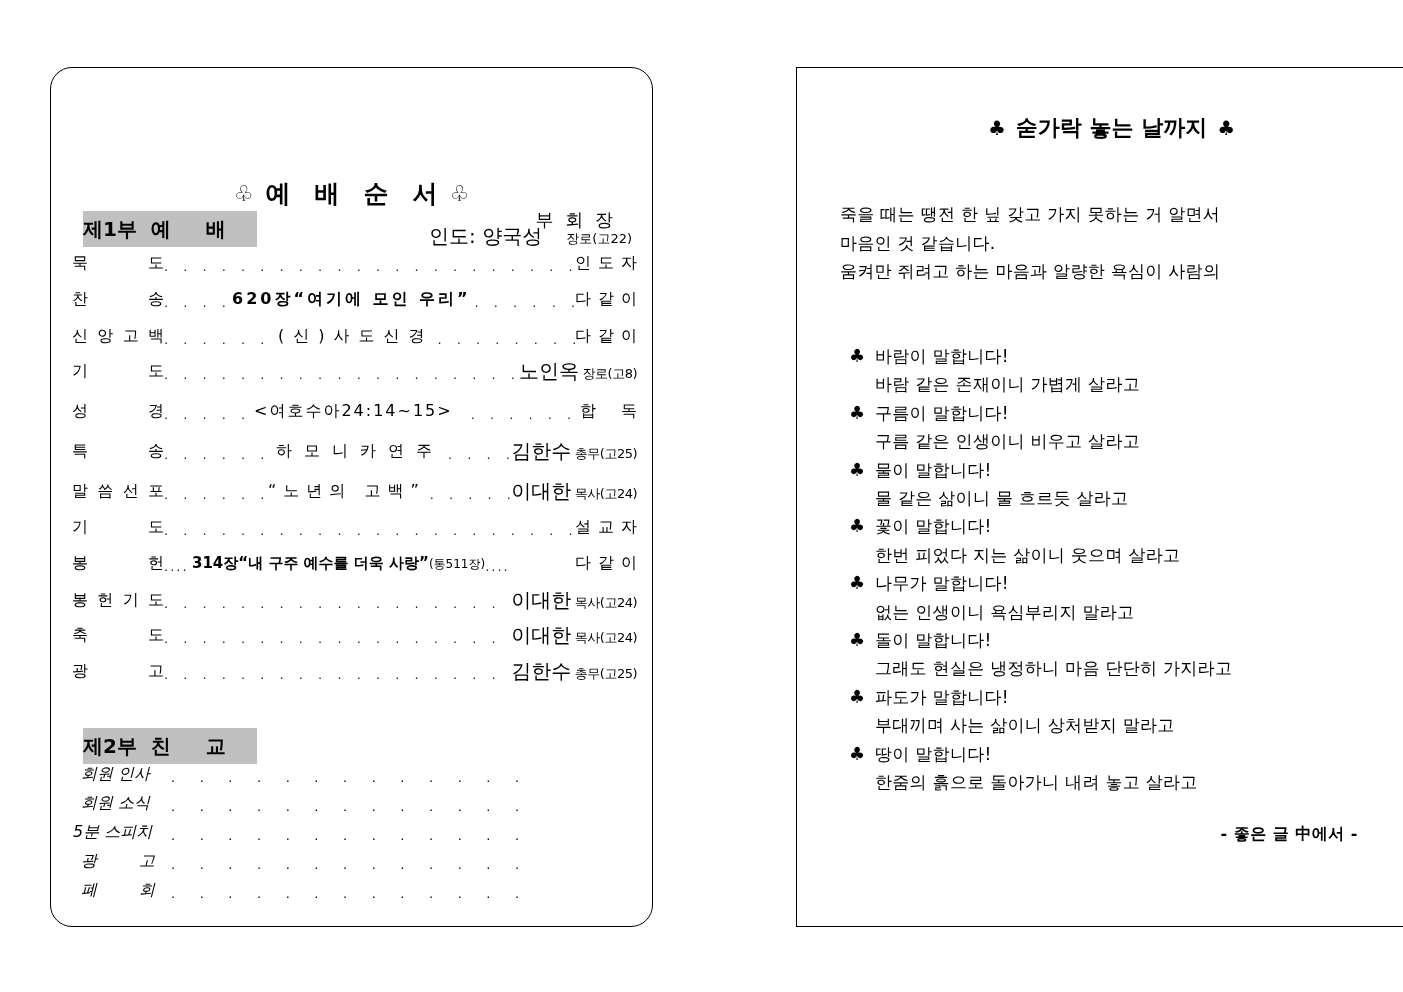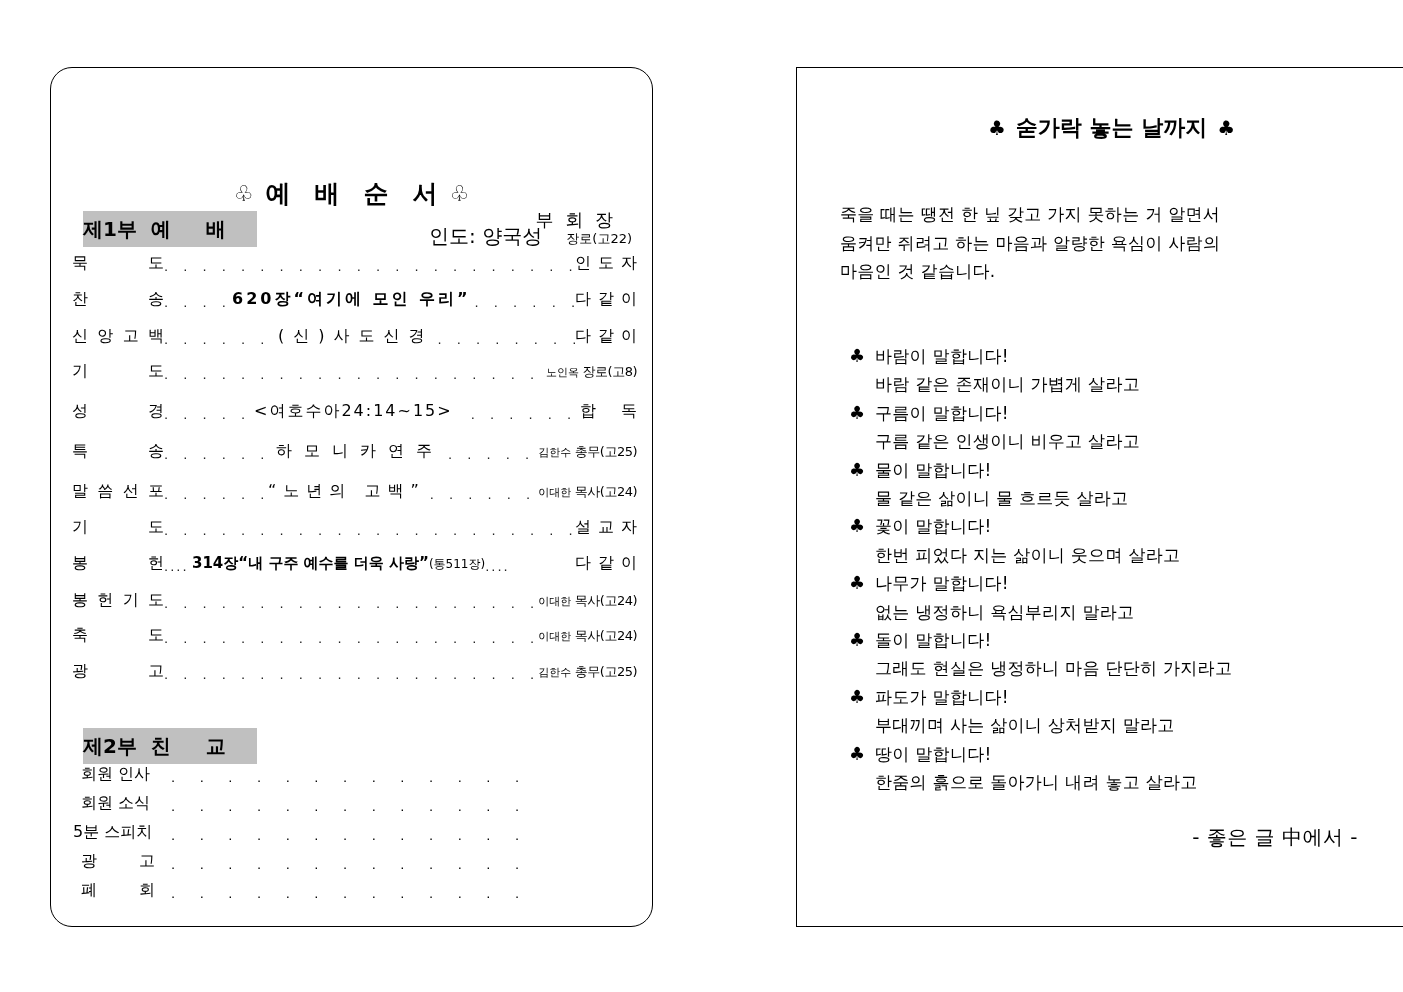--- a/index.html
+++ b/index.html
@@ -55,28 +55,28 @@
     font-size: 13px; margin-top: 6px; padding-left: 0px;
   }
   .row .mid {
     flex: none; font-weight: bold; letter-spacing: 6px; padding: 0 4px;
   }
   .row .mid.normal { font-weight: normal; }
   .row .right {
     flex: none; text-align: right; min-width: 64px; letter-spacing: 7px; margin-right: -7px;
   }
   .row .person { flex: none; text-align: right; }
-  .row .person .n { font-size: 11px; }
+  .row .person .n { font-size: 20px; }
   .row .person .s { font-size: 13px; letter-spacing: -0.5px; margin-top: 8px; }
 
   .row2 {
     position: absolute; left: 22px; width: 470px; height: 26px;
     display: flex; align-items: center; font-size: 16px; white-space: nowrap;
   }
-  .row2 .lbl { width: 82px; flex: none; display: flex; justify-content: space-between; padding-left: 8px; box-sizing: border-box; }
+  .row2 .lbl { width: 82px; flex: none; display: flex; justify-content: space-between; padding-left: 8px; box-sizing: border-box; font-style: italic; }
   .row2 .lbl.full { padding-left: 0; justify-content: flex-start; }
   .row2 .dots { flex: 1 1 auto; overflow: hidden; letter-spacing: 10.2px; font-size: 13px; margin-left: 16px; margin-top: 6px; }
 
   
   .r-title {
     position: absolute; top: 44px; left: 0; width: 100%; text-align: center;
     font-size: 22px; font-weight: bold; line-height: 32px;
   }
   .r-title .club { font-size: 20px; margin: 0 10px; }
   .intro {
@@ -85,21 +85,21 @@
   }
   .intro div { white-space: pre; }
   .verses {
     position: absolute; top: 274px; left: 52px; font-size: 17px;
     line-height: 28.4px; letter-spacing: 0.3px;
   }
   .verse-head { display: flex; align-items: center; white-space: pre; }
   .verse-head .club { width: 26px; font-size: 18px; flex: none; }
   .verse-body { padding-left: 26px; white-space: pre; }
   .source {
-    position: absolute; top: 756px; right: 68px; font-size: 20px; letter-spacing: 0.5px; white-space: pre;
+    position: absolute; top: 756px; right: 68px; font-size: 16px; letter-spacing: 0.5px; white-space: pre; font-weight: bold;
   }
 </style>
 </head>
 <body>
 
 <div class="panel" id="left-panel">
   <div class="l-title">
     <span class="club">♧</span><span class="t"><span>예</span><span>배</span><span>순</span><span>서</span></span><span class="club">♧</span>
   </div>
 
@@ -266,35 +266,35 @@
   </div>
 </div>
 
 <div class="panel" id="right-panel">
   <div class="r-title">
     <span class="club">♣</span><span>숟가락 놓는 날까지</span><span class="club">♣</span>
   </div>
 
   <div class="intro">
     <div>죽을 때는 땡전 한 닢 갖고 가지 못하는 거 알면서</div>
+    <div>마음인 것 같습니다.</div>
     <div>움켜만 쥐려고 하는 마음과 알량한 욕심이 사람의</div>
-    <div>마음인 것 같습니다.</div>
   </div>
 
   <div class="verses">
     <div class="verse-head"><span class="club">♣</span><span>바람이 말합니다!</span></div>
     <div class="verse-body">바람 같은 존재이니 가볍게 살라고</div>
     <div class="verse-head"><span class="club">♣</span><span>구름이 말합니다!</span></div>
     <div class="verse-body">구름 같은 인생이니 비우고 살라고</div>
     <div class="verse-head"><span class="club">♣</span><span>물이 말합니다!</span></div>
     <div class="verse-body">물 같은 삶이니 물 흐르듯 살라고</div>
     <div class="verse-head"><span class="club">♣</span><span>꽃이 말합니다!</span></div>
     <div class="verse-body">한번 피었다 지는 삶이니 웃으며 살라고</div>
     <div class="verse-head"><span class="club">♣</span><span>나무가 말합니다!</span></div>
-    <div class="verse-body">없는 냉정하니 욕심부리지 말라고</div>
+    <div class="verse-body">없는 인생이니 욕심부리지 말라고</div>
     <div class="verse-head"><span class="club">♣</span><span>돌이 말합니다!</span></div>
     <div class="verse-body">그래도 현실은 냉정하니 마음 단단히 가지라고</div>
     <div class="verse-head"><span class="club">♣</span><span>파도가 말합니다!</span></div>
     <div class="verse-body">부대끼며 사는 삶이니 상처받지 말라고</div>
     <div class="verse-head"><span class="club">♣</span><span>땅이 말합니다!</span></div>
     <div class="verse-body">한줌의 흙으로 돌아가니 내려 놓고 살라고</div>
   </div>
 
   <div class="source">- 좋은 글 中에서 -</div>
 </div>

